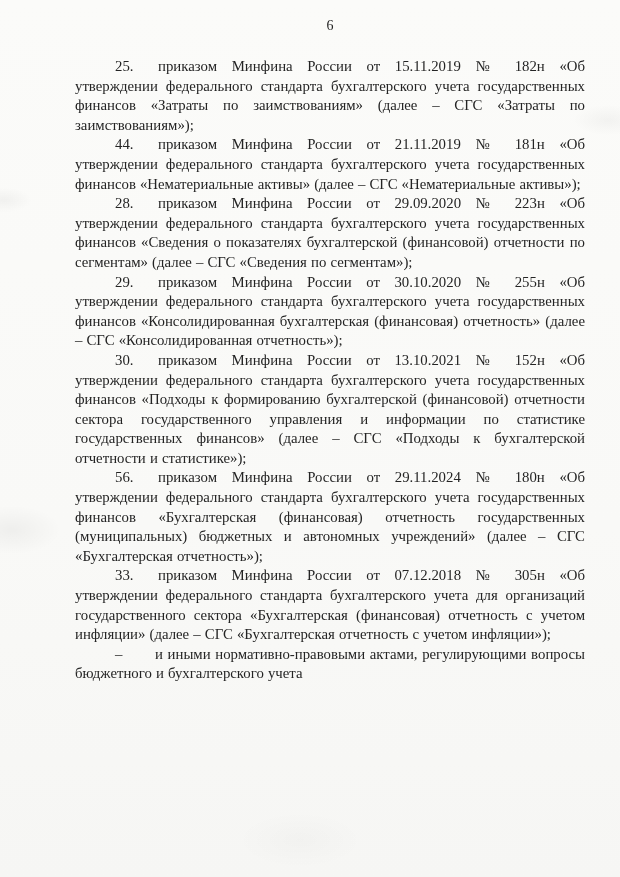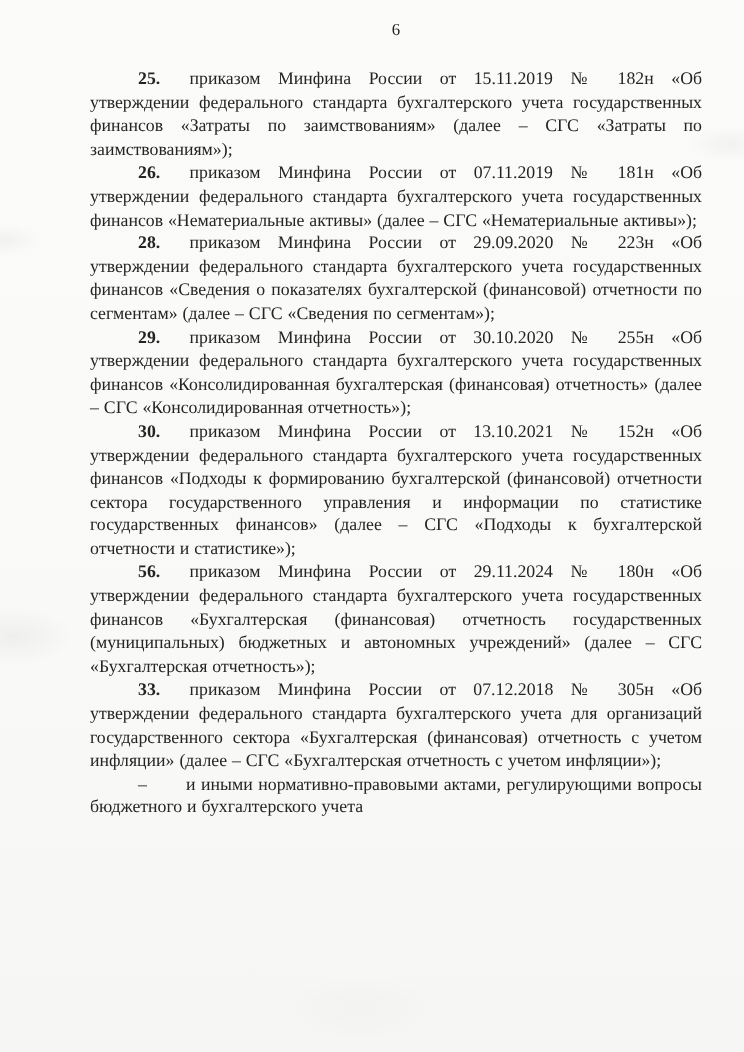--- a/index.html
+++ b/index.html
@@ -39,39 +39,38 @@
     font-size: 14.8px;
     line-height: 19.6px;
     text-align: justify;
     text-indent: 40px;
     word-spacing: 0.4px;
   }
   .item-num {
     display: inline-block;
     width: 43px;
     text-indent: 0;
-    font-weight: bold;
   }
   .item-marker {
     display: inline-block;
     width: 40px;
     text-indent: 0;
   }
 </style>
 </head>
 <body>
 
 <div class="page">
   <div class="content">
 
     <p class="page-number">6</p>
 
     <p class="para"><span class="item-num">25.</span><span>приказом Минфина России от 15.11.2019 № 182н «Об утверждении федерального стандарта бухгалтерского учета государственных финансов «Затраты по заимствованиям» (далее – СГС «Затраты по заимствованиям»);</span></p>
 
-    <p class="para"><span class="item-num">26.</span><span>приказом Минфина России от 07.11.2019 № 181н «Об утверждении федерального стандарта бухгалтерского учета государственных финансов «Нематериальные активы» (далее – СГС «Нематериальные активы»);</span></p>
+    <p class="para"><span class="item-num">44.</span><span>приказом Минфина России от 21.11.2019 № 181н «Об утверждении федерального стандарта бухгалтерского учета государственных финансов «Нематериальные активы» (далее – СГС «Нематериальные активы»);</span></p>
 
 
     <p class="para"><span class="item-num">28.</span><span>приказом Минфина России от 29.09.2020 № 223н «Об утверждении федерального стандарта бухгалтерского учета государственных финансов «Сведения о показателях бухгалтерской (финансовой) отчетности по сегментам» (далее – СГС «Сведения по сегментам»);</span></p>
 
     <p class="para"><span class="item-num">29.</span><span>приказом Минфина России от 30.10.2020 № 255н «Об утверждении федерального стандарта бухгалтерского учета государственных финансов «Консолидированная бухгалтерская (финансовая) отчетность» (далее – СГС «Консолидированная отчетность»);</span></p>
 
     <p class="para"><span class="item-num">30.</span><span>приказом Минфина России от 13.10.2021 № 152н «Об утверждении федерального стандарта бухгалтерского учета государственных финансов «Подходы к формированию бухгалтерской (финансовой) отчетности сектора государственного управления и информации по статистике государственных финансов» (далее – СГС «Подходы к бухгалтерской отчетности и статистике»);</span></p>
 
     <p class="para"><span class="item-num">56.</span><span>приказом Минфина России от 29.11.2024 № 180н «Об утверждении федерального стандарта бухгалтерского учета государственных финансов «Бухгалтерская (финансовая) отчетность государственных (муниципальных) бюджетных и автономных учреждений» (далее – СГС «Бухгалтерская отчетность»);</span></p>
 

